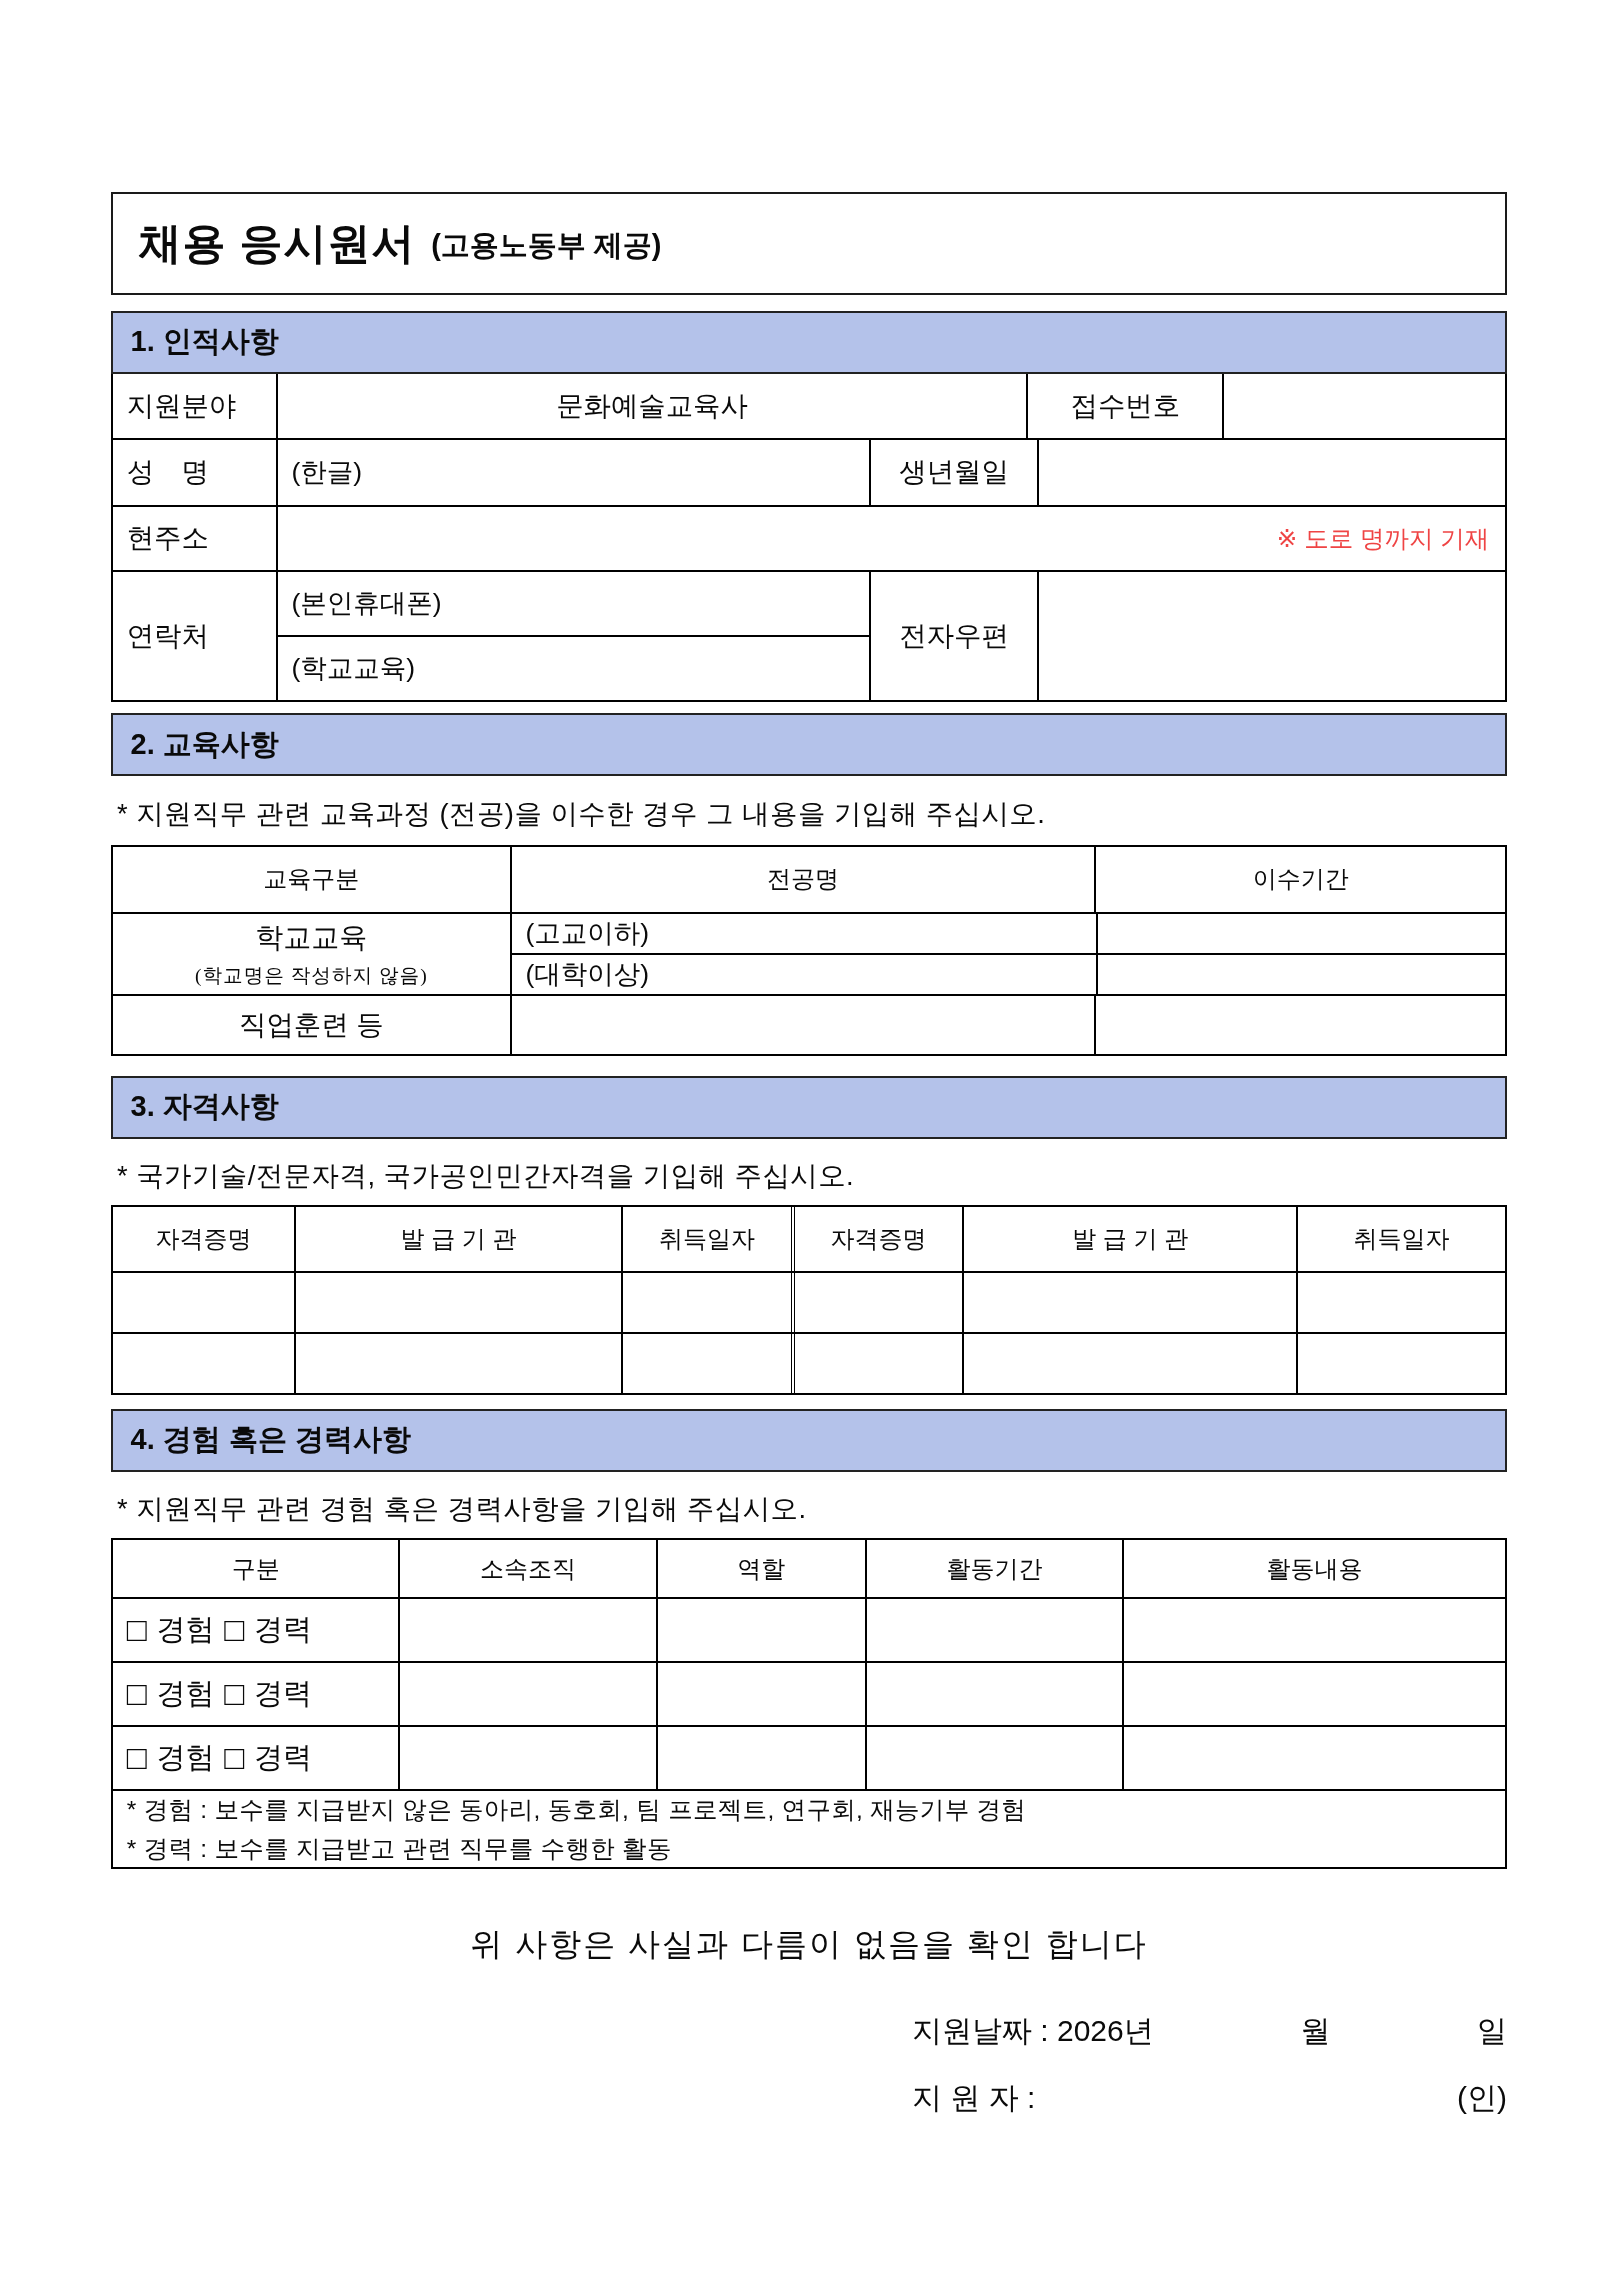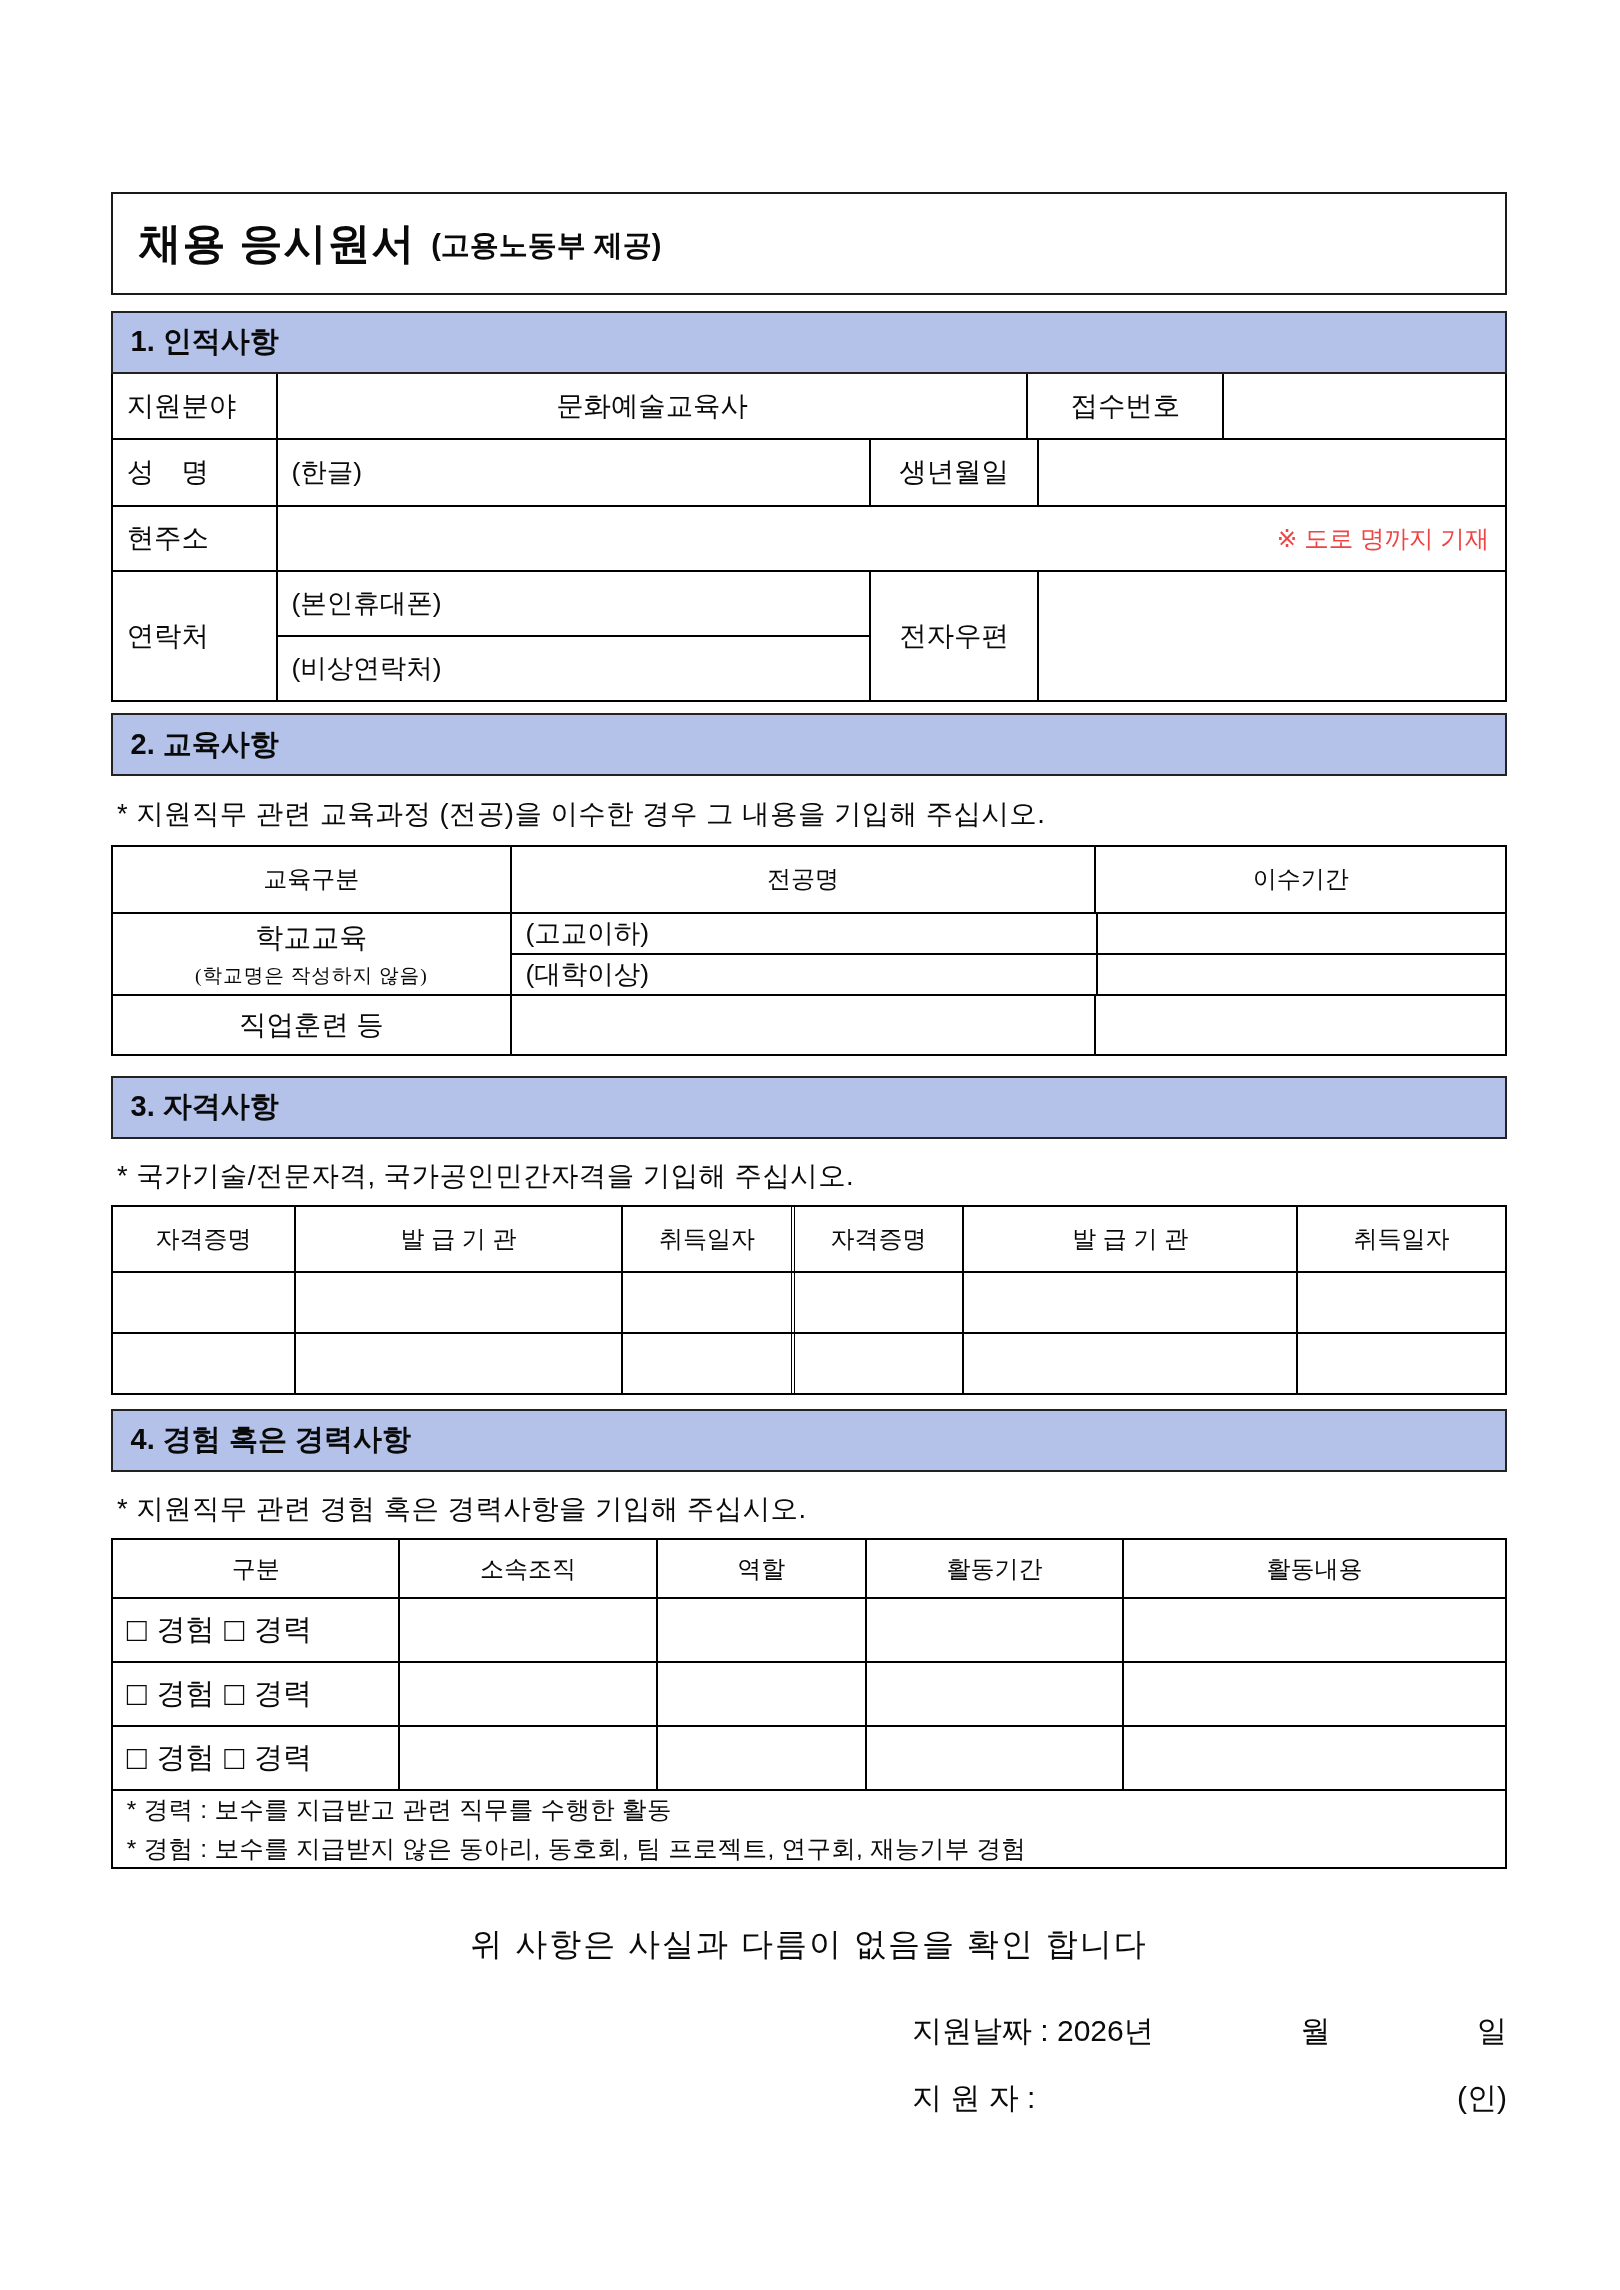--- a/index.html
+++ b/index.html
@@ -97,21 +97,21 @@
         <div class="cell" style="width:33.6%"></div>
       </div>
       <div class="trow" style="height:65px">
         <div class="cell lft lab" style="width:11.7%">현주소</div>
         <div class="cell rgt hint-gray" style="width:88.3%">※ 도로 명까지 기재</div>
       </div>
       <div class="trow" style="height:130px">
         <div class="cell lft lab" style="width:11.7%">연락처</div>
         <div class="cell stack" style="width:42.6%">
           <div class="subrow val" style="padding-left:13.7px">(본인휴대폰)</div>
-          <div class="subrow val" style="padding-left:13.7px">(비상연락처)</div>
+          <div class="subrow val" style="padding-left:13.7px">(학교교육)</div>
         </div>
         <div class="cell ctr lab" style="width:12.1%">전자우편</div>
         <div class="cell" style="width:33.6%"></div>
       </div>
     </div>
 
     <div class="bar gap-top-12">
       <span>2. 교육사항</span>
     </div>
     <div class="note note-sp">* 지원직무 관련 교육과정 (전공)을 이수한 경우 그 내용을 기입해 주십시오.</div>
@@ -222,22 +222,22 @@
           <span>경력</span>
         </div>
         <div class="cell" style="width:18.5%"></div>
         <div class="cell" style="width:15%"></div>
         <div class="cell" style="width:18.5%"></div>
         <div class="cell" style="width:27.5%"></div>
       </div>
 
       <div class="trow" style="height:78px">
         <div class="cell foot-notes" style="width:100%">
+          <div class="foot-line">* 경험 : 보수를 지급받지 않은 동아리, 동호회, 팀 프로젝트, 연구회, 재능기부 경험</div>
           <div class="foot-line">* 경력 : 보수를 지급받고 관련 직무를 수행한 활동</div>
-          <div class="foot-line">* 경험 : 보수를 지급받지 않은 동아리, 동호회, 팀 프로젝트, 연구회, 재능기부 경험</div>
         </div>
       </div>
     </div>
 
     <div class="confirm">위 사항은 사실과 다름이 없음을 확인 합니다</div>
     <div class="dateline">
       <span>지원날짜 : 2026년</span>
       <span>월</span>
       <span>일</span>
     </div>

